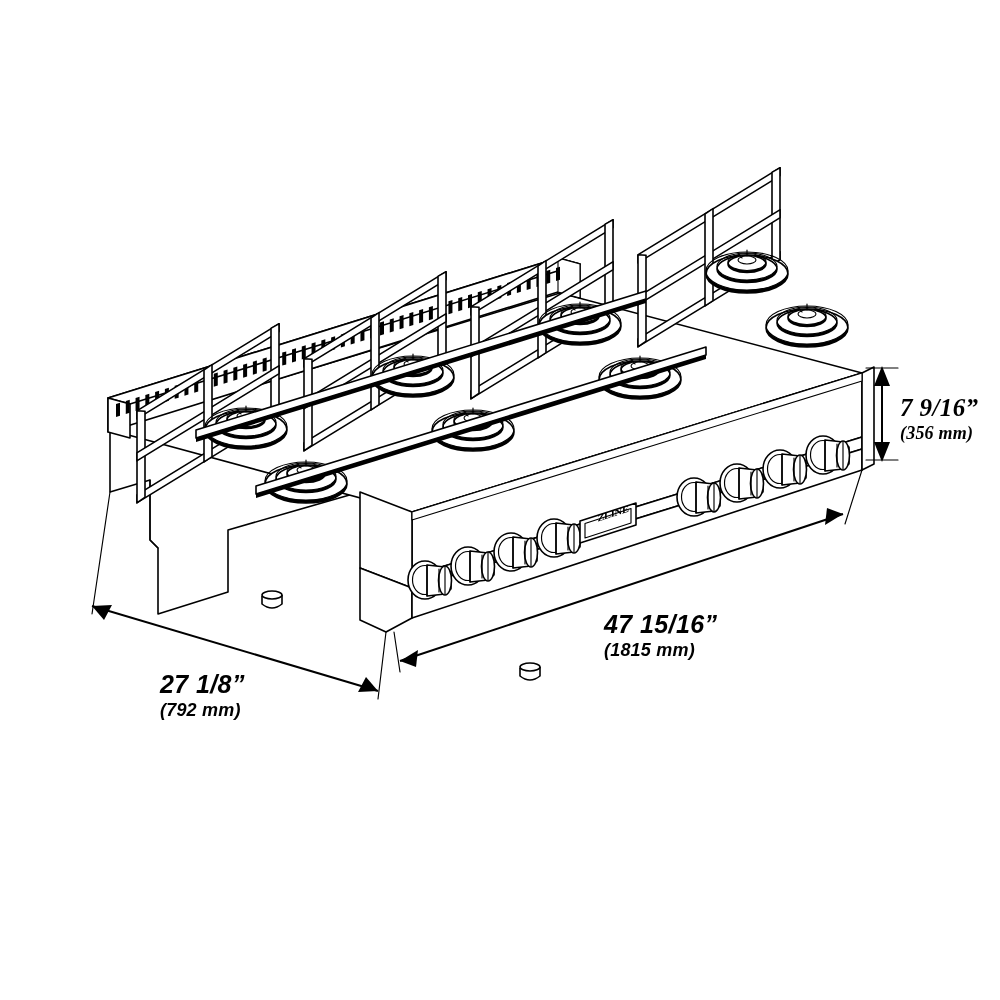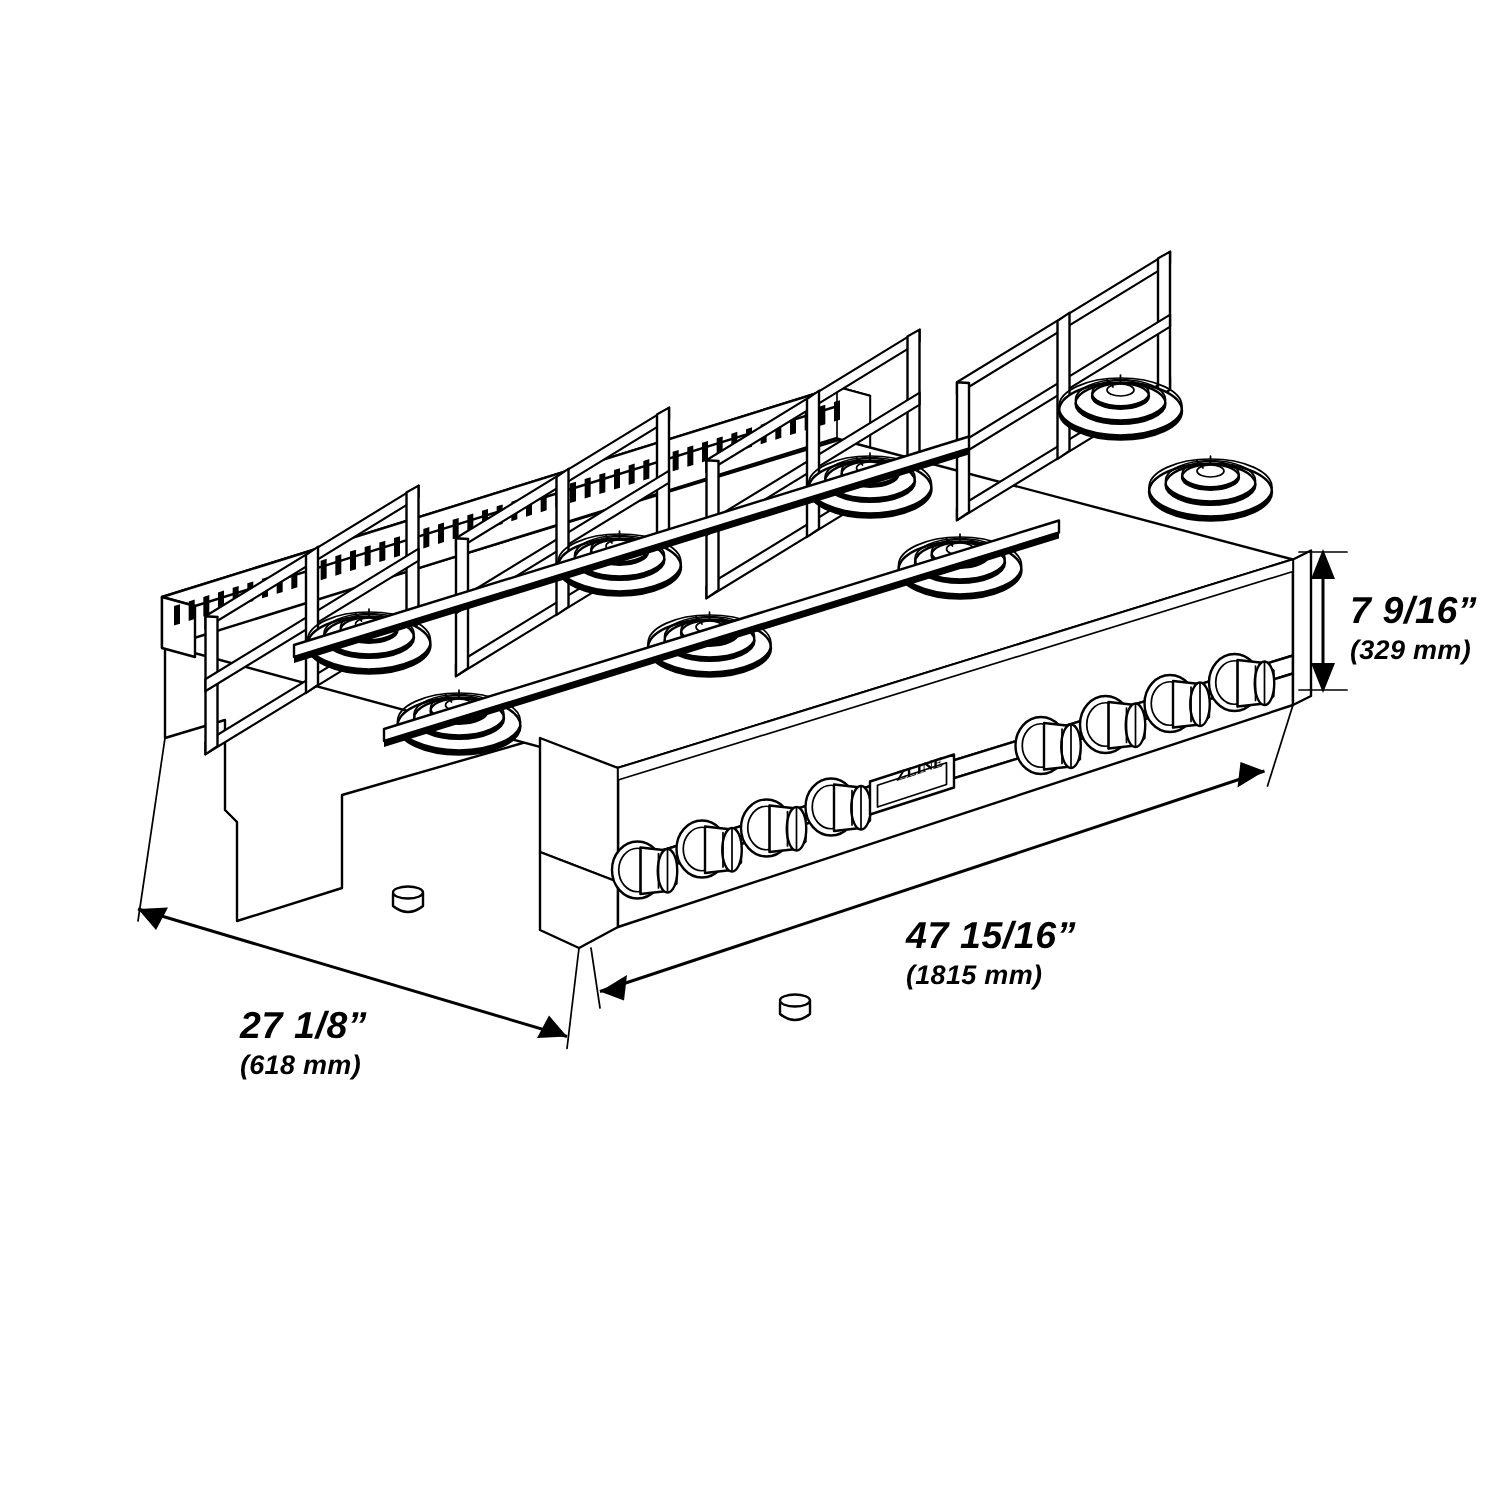--- a/index.html
+++ b/index.html
@@ -50,21 +50,21 @@
     font-size: 25px;
     letter-spacing: 0.4px;
   }
   .dim-label .d-sub {
     display: block;
     font-size: 18px;
     letter-spacing: 0.2px;
   }
   #label-width  { left: 604px; top: 610px; }
   #label-depth  { left: 160px; top: 670px; }
-  #label-height { left: 900px; top: 393px; }
+  #label-height { left: 900px; top: 393px; font-family: Liberation Serif, serif; }
 
   .badge-text {
     position: absolute;
     left: 588px;
     top: 508px;
     width: 50px;
     font-size: 10.5px;
     font-weight: bold;
     font-family: "Liberation Serif", serif;
     color: #000;
@@ -329,21 +329,21 @@
 
   <div class="badge-text">ZLINE</div>
 
   <div class="dim-label" id="label-width">
     <span class="d-main">47 15/16”</span>
     <span class="d-sub">(1815 mm)</span>
   </div>
 
   <div class="dim-label" id="label-depth">
     <span class="d-main">27 1/8”</span>
-    <span class="d-sub">(618 mm)</span>
+    <span class="d-sub">(792 mm)</span>
   </div>
 
   <div class="dim-label" id="label-height">
     <span class="d-main">7 9/16”</span>
-    <span class="d-sub">(329 mm)</span>
+    <span class="d-sub">(356 mm)</span>
   </div>
 
 </div>
 
 </body></html>

